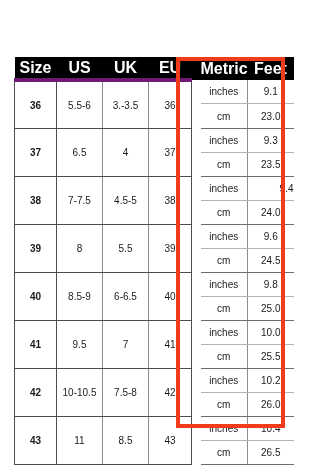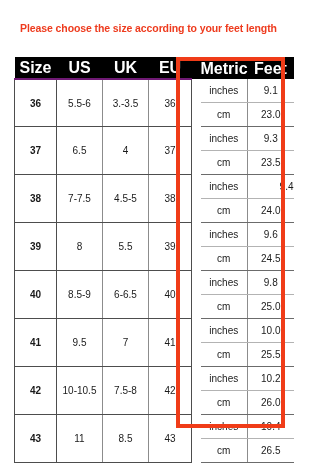--- a/index.html
+++ b/index.html
@@ -79,21 +79,21 @@
   }
   .lblock.first {
     border-left: 1px solid #4d4d4d;
     border-right: 1px solid #4d4d4d;
     font-weight: bold;
   }
   .lblock.last {
     border-right: 1px solid #4d4d4d;
   }
   .lblock.topline {
-    border-top: 2px solid #701a75;
+    border-top: 4px solid #701a75;
     margin-left: 16px;
   }
 
   
   .rblock {
     border-bottom: 1px solid #b3b3b3;
     border-right: 1px solid #8c8c8c;
   }
   .rblock.lastcol { border-right: none; }
   .rblock.pairend { border-bottom: 1px solid #6b6b6b; }
@@ -110,21 +110,20 @@
     pointer-events: none;
   }
   
   .spacer { width: 9px; background: #ffffff; border: none; }
 </style>
 </head>
 <body>
 
 <div class="page">
 
-  <div class="title">Please choose the size according to your feet length</div>
 
   <table class="chart">
     <colgroup>
       <col class="c-size">
         <col class="c-us">
         <col class="c-uk">
         <col class="c-eu">
       <col style="width:9px">
         <col class="c-met">
         <col class="c-feet">

